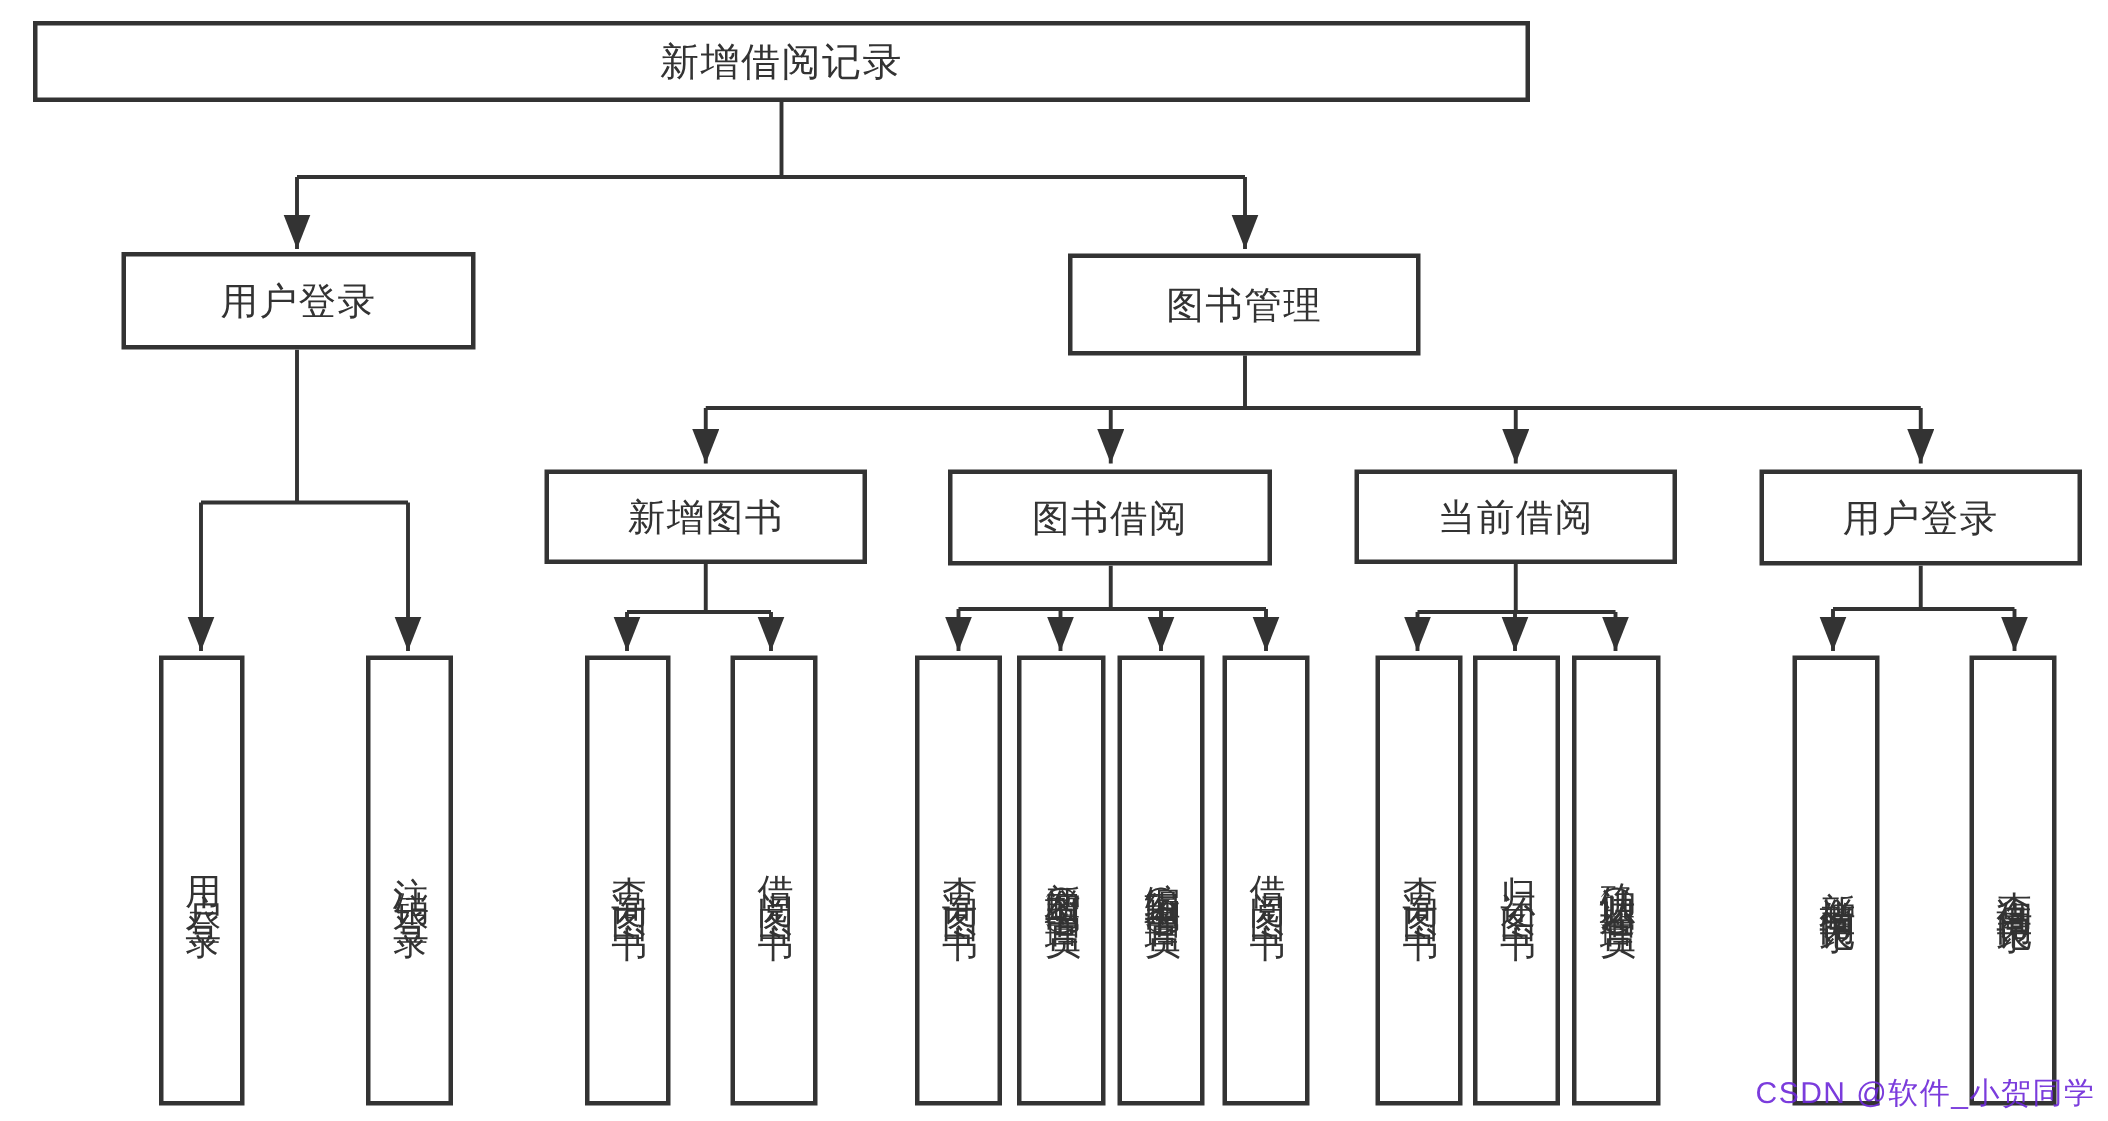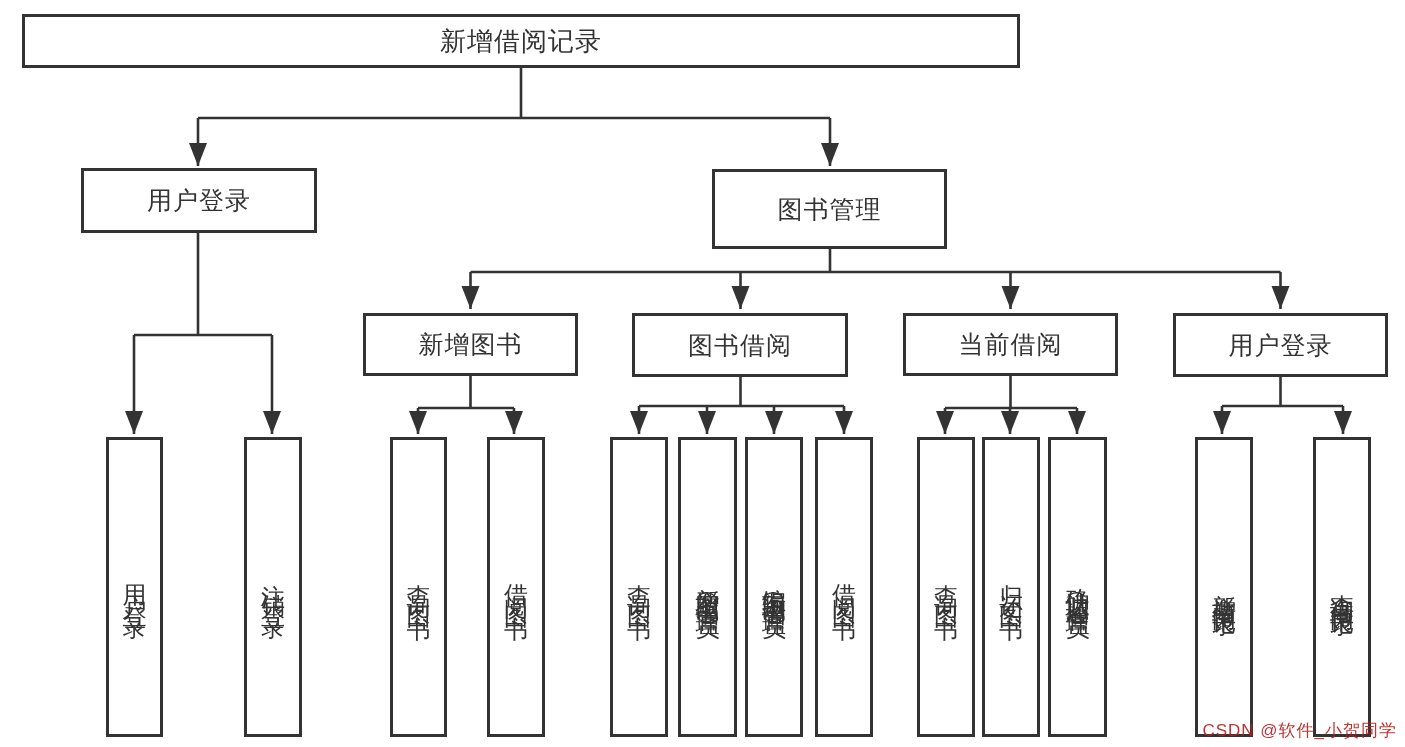--- a/index.html
+++ b/index.html
@@ -13,21 +13,21 @@
     display:flex;align-items:center;justify-content:center;color:#333333;
   }
   .h-node{font-size:25px;letter-spacing:1px;white-space:nowrap;}
   .root-node{font-size:26px;}
   .leaf{
     top:437px;height:300px;writing-mode:vertical-rl;text-orientation:mixed;
     font-size:24px;letter-spacing:11px;line-height:1;
   }
   .leaf.tight{letter-spacing:4px;}
   .watermark{
-    position:absolute;right:8px;bottom:5px;font-size:17px;color:#b91c1c;
+    position:absolute;right:8px;bottom:5px;font-size:20px;color:#6d28d9;
     letter-spacing:1px;z-index:5;opacity:.9;white-space:nowrap;
   }
 </style>
 </head>
 <body>
 
 <div class="canvas">
 
   <svg class="wires" viewBox="0 0 1405 747" xmlns="http://www.w3.org/2000/svg">
     <defs>
@@ -68,21 +68,21 @@
 
       <path d="M1280.5,377 L1280.5,406 M1222,406 L1343,406"></path>
       <line x1="1222" y1="406" x2="1222" y2="434" marker-end="url(#arrow)"></line>
       <line x1="1343" y1="406" x2="1343" y2="434" marker-end="url(#arrow)"></line>
     </g>
   </svg>
 
   <div class="node h-node root-node" style="left:22px;top:14px;width:998px;height:54px;">新增借阅记录</div>
 
   <div class="node h-node" style="left:81px;top:168px;width:236px;height:65px;">用户登录</div>
-  <div class="node h-node" style="left:712px;top:169px;width:235px;height:80px;text-align:center;">图书管理</div>
+  <div class="node h-node" style="left:712px;top:169px;width:235px;height:68px;text-align:center;">图书管理</div>
 
   <div class="node h-node" style="left:363px;top:313px;width:215px;height:63px;">新增图书</div>
   <div class="node h-node" style="left:632px;top:313px;width:216px;height:64px;">图书借阅</div>
   <div class="node h-node" style="left:903px;top:313px;width:215px;height:63px;">当前借阅</div>
   <div class="node h-node" style="left:1173px;top:313px;width:215px;height:64px;">用户登录</div>
 
   <div class="node leaf" style="left:106px;width:57px;">用户登录</div>
   <div class="node leaf" style="left:244px;width:58px;">注销登录</div>
   <div class="node leaf" style="left:390px;width:57px;">查询图书</div>
   <div class="node leaf" style="left:487px;width:58px;">借阅图书</div>

